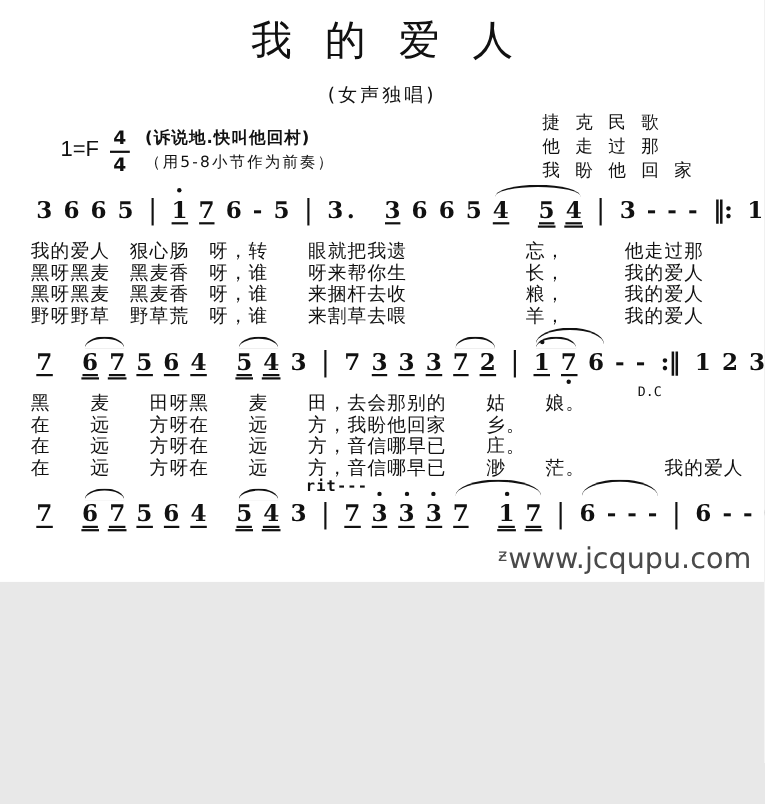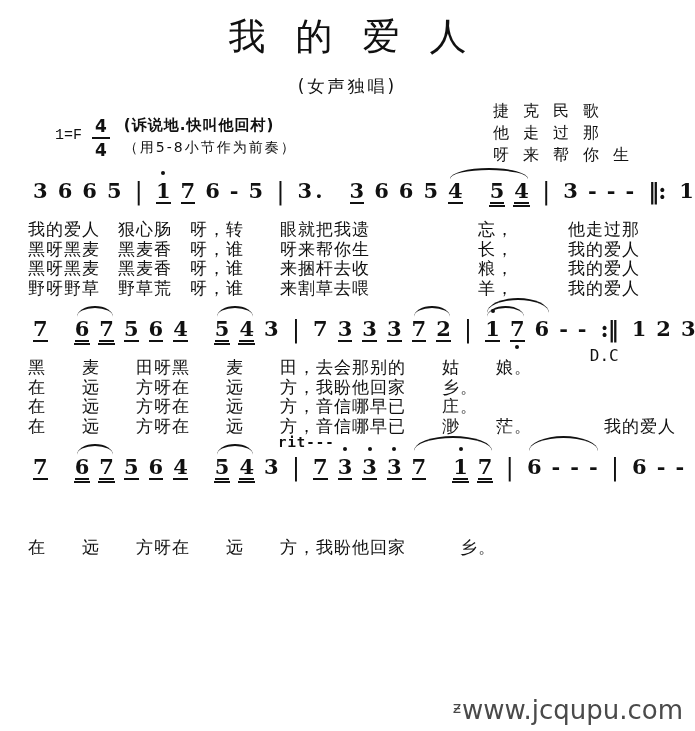--- a/index.html
+++ b/index.html
@@ -1,47 +1,47 @@
 <!DOCTYPE html>
 <html><head>
 <meta charset="utf-8">
 <style>
   html,body{margin:0;padding:0;background:#e8e8e8;}
-  .page{position:relative;width:695px;height:731px;background:#ffffff;color:#111;
+  .page{position:relative;width:695px;height:529px;background:#ffffff;color:#111;
         font-family:"DejaVu Sans",sans-serif;overflow:hidden;margin:0 auto;}
   
   .title{margin:0;padding-top:12px;text-align:center;font-size:37px;font-weight:400;
          letter-spacing:30px;padding-left:30px;font-family:"DejaVu Serif",serif;}
   .subtitle{margin-top:13px;text-align:center;font-size:17px;letter-spacing:3px;}
   .credits{position:absolute;top:100px;right:52px;text-align:left;}
   .credit-line{font-size:16px;letter-spacing:14px;line-height:22px;white-space:nowrap;}
   .keyrow{display:flex;align-items:flex-start;margin:16px 0 0 55px;}
-  .keysig{font-size:15px;font-family:Liberation Mono, monospace;line-height:44px;}
+  .keysig{font-size:20px;font-family:Liberation Sans, sans-serif;line-height:44px;}
   .meter{display:inline-block;text-align:center;margin:2px 14px 0 10px;}
   .meter .num{display:block;font-size:17px;font-weight:700;border-bottom:2px solid #111;padding:0 3px 1px;}
   .meter .den{display:block;font-size:17px;font-weight:700;padding-top:1px;}
   .tempo-col{padding-top:2px;}
   .tempo1{font-size:15px;font-weight:700;letter-spacing:1px;}
   .tempo2{font-size:14px;letter-spacing:2px;margin-top:4px;text-align:right;}
   
   .notesrow{position:relative;margin-left:28px;padding:18px 0 16px;white-space:nowrap;}
   .tok{display:inline-block;position:relative;height:26px;line-height:26px;vertical-align:top;
        font-family:"DejaVu Serif",serif;font-weight:700;font-size:21px;margin:0 5px;}
   .tok.w{margin-right:22px;}
   .tok.u1,.tok.u2{border-bottom:2px solid #111;height:24px;}
   .tok.u2::after{content:"";position:absolute;left:-1px;right:-1px;bottom:-5px;height:2px;background:#111;}
   .tok.bar{font-weight:400;font-size:25px;margin:0 8px;}
   .tok.rpt{font-weight:700;font-size:22px;margin:0 9px;letter-spacing:-1px;}
   .tok.dash{font-weight:700;}
   .dot{position:absolute;left:50%;margin-left:-2px;width:4px;height:4px;border-radius:50%;background:#111;}
   .dot.hi{top:-7px;}
   .dot.lo{bottom:-9px;}
   .adot{font-weight:700;margin-left:3px;}
-  .sub{position:absolute;top:27px;left:12px;font-family:"DejaVu Sans Mono",monospace;
-       font-weight:400;font-size:16px;letter-spacing:0;}
+  .sub{position:absolute;top:27px;left:2px;font-family:"DejaVu Sans Mono",monospace;
+       font-weight:400;font-size:12px;letter-spacing:0;}
   .slur{position:absolute;height:9px;border-top:2px solid #111;
         border-radius:50% 50% 0 0 / 100% 100% 0 0;top:8px;}
   .slur.big{top:0;height:13px;}
   .rit{position:absolute;top:-2px;left:250px;font-family:"DejaVu Sans Mono",monospace;
        font-size:14px;font-weight:700;letter-spacing:1px;}
   
   .lyrics{margin-left:28px;}
   .lyr{font-size:17px;line-height:19.5px;letter-spacing:1px;white-space:pre;}
   .lyrics.solo{margin-top:42px;}
   
@@ -55,21 +55,21 @@
 <body>
 
 <div class="page">
 
   <h1 class="title">我的爱人</h1>
   <div class="subtitle">(女声独唱)</div>
 
   <div class="credits">
     <div class="credit-line">捷克民歌</div>
     <div class="credit-line">他走过那</div>
-    <div class="credit-line">呀来帮你生</div>
+    <div class="credit-line">我盼他回家</div>
   </div>
 
   <div class="keyrow">
     <span class="keysig">1=F</span>
     <span class="meter">
       <span class="num">4</span>
       <span class="den">4</span>
     </span>
     <span class="tempo-col">
       <div class="tempo1">(诉说地.快叫他回村)</div>

